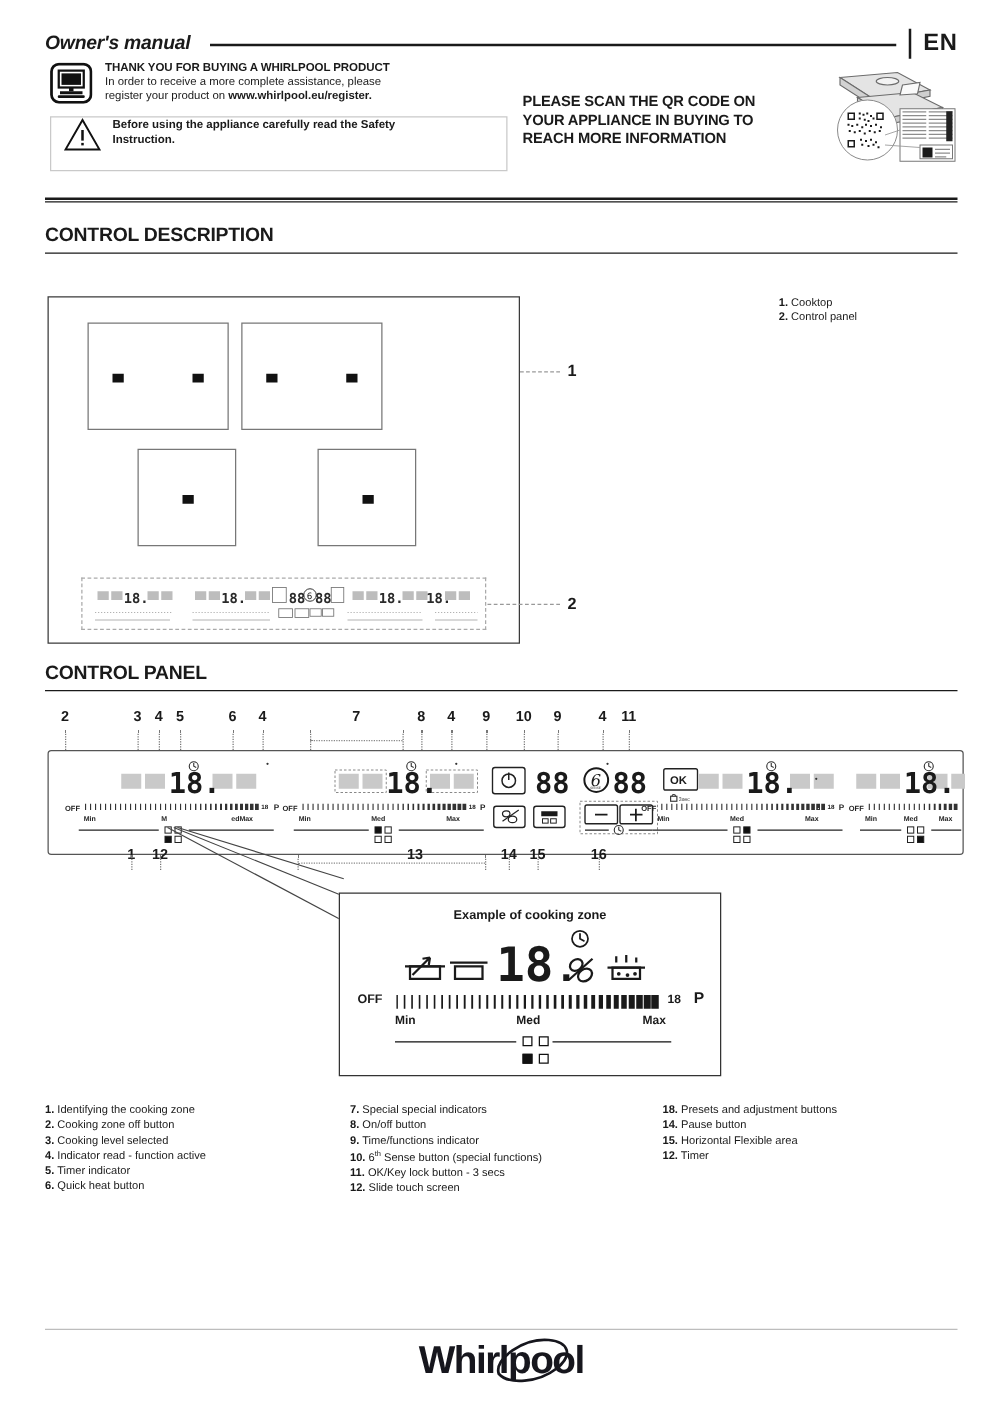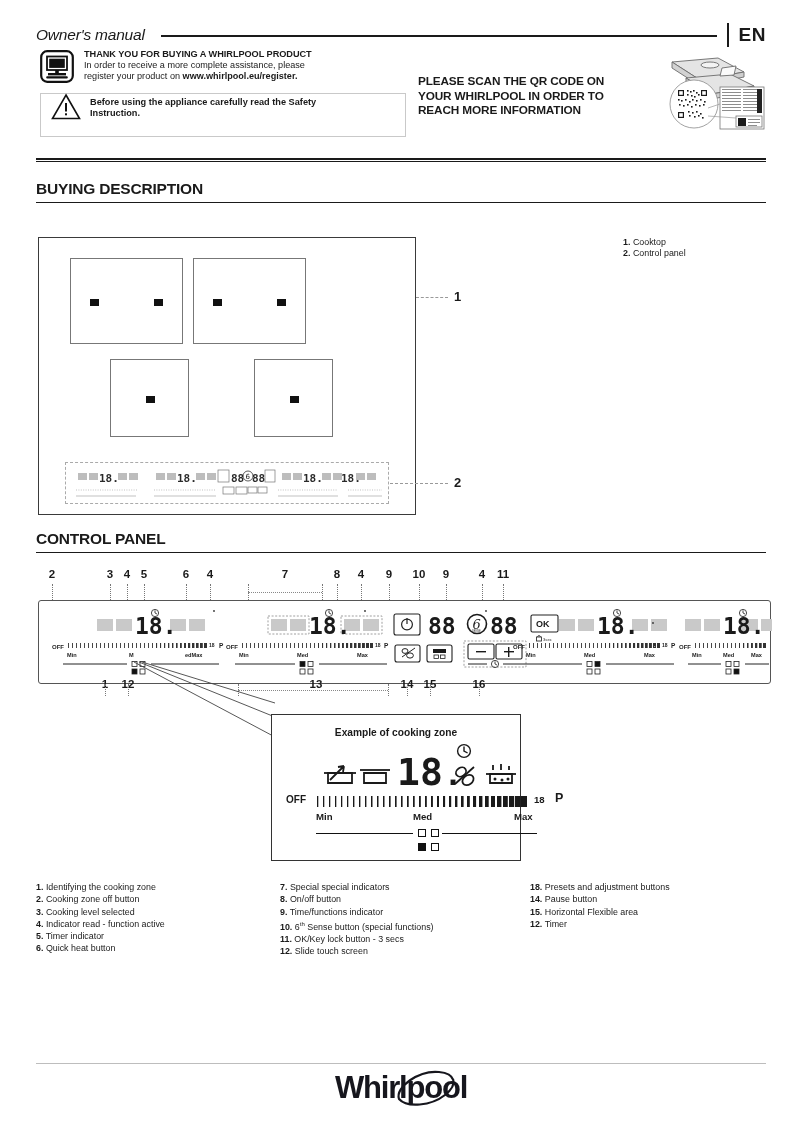--- a/index.html
+++ b/index.html
@@ -11,21 +11,21 @@
     color:#1a1a1a;
     position:relative;
     overflow:hidden;
   }
   .page { position:absolute; inset:0; }
 
   
   .hdr { position:absolute; left:36px; top:22px; width:730px; }
   .hdr-row1 { display:flex; align-items:center; height:26px; }
   .hdr-title {
-    font-style:italic; font-weight:normal; font-size:15.5px;
+    font-style:italic; font-weight:bold; font-size:15.5px;
     letter-spacing:-0.2px; white-space:nowrap;
   }
   .hdr-rule {
     flex:1; height:0; border-top:2.4px solid #1a1a1a;
     margin-left:16px; margin-right:10px; position:relative; top:1px;
   }
   .hdr-lang-div { width:1.6px; height:24px; background:#1a1a1a; margin-right:10px; }
   .hdr-lang { font-weight:bold; font-size:19px; letter-spacing:0.5px; }
 
   .hdr-body { position:relative; margin-top:0; height:92px; }
@@ -33,21 +33,21 @@
   .thank-block { position:absolute; left:4px; top:0; width:350px; display:flex; gap:10px; }
   .monitor-icon { width:34px; height:33px; flex:none; margin-top:2px; }
   .thank-text { padding-top:1px; }
   .thank-title { font-weight:bold; font-size:9.2px; letter-spacing:-0.05px; }
   .thank-sub { font-size:9.1px; line-height:11.4px; margin-top:1px; }
   .thank-sub b { font-weight:bold; }
 
   .safety-box {
     position:absolute; left:4px; top:45px; width:366px; height:44px;
     border:1.6px solid #c9c9c9; background:#fff;
-    display:flex; align-items:flex-end; gap:9px; padding:16px 10px;
+    display:flex; align-items:flex-start; gap:9px; padding:0 10px;
   }
   .warn-icon { width:30px; height:27px; flex:none; }
   .safety-text { font-weight:bold; font-size:9.2px; line-height:11.6px; }
 
   .qr-block { position:absolute; left:382px; top:26px; width:350px; display:flex; gap:12px; }
   .qr-text { font-weight:bold; font-size:11.8px; line-height:14.6px; letter-spacing:-0.15px; width:238px; }
   .qr-art { width:112px; height:80px; flex:none; margin-top:-18px; }
 
   .hdr-double {
     position:absolute; left:36px; top:158px; width:730px;
@@ -79,21 +79,21 @@
   .cp-box {
     position:absolute; left:2px; top:32px; width:733px; height:84px;
     border:1.2px solid #555; border-radius:3px; background:#fff;
   }
   .cp-topnum { position:absolute; top:0; font-weight:bold; font-size:11.5px; transform:translateX(-50%); }
   .cp-botnum { position:absolute; top:110px; font-weight:bold; font-size:11.5px; transform:translateX(-50%); }
   .cp-tick { position:absolute; border-left:1px dotted #777; }
 
   
   .ex-box {
-    position:absolute; left:271px; top:714px; width:250px; height:147px;
+    position:absolute; left:271px; top:714px; width:306px; height:147px;
     border:1.2px solid #333; background:#fff;
   }
   .ex-title { position:absolute; top:12px; width:100%; text-align:center; font-weight:bold; font-size:10.2px; }
   .ex-off { position:absolute; left:14px; top:79px; font-weight:bold; font-size:10px; }
   .ex-ticks { position:absolute; left:45px; top:81px; width:213px; height:12px; overflow:hidden; white-space:nowrap; font-size:0; }
   .ex-18 { position:absolute; left:262px; top:79px; font-weight:bold; font-size:9.6px; }
   .ex-p { position:absolute; left:283px; top:76px; font-weight:bold; font-size:12.5px; }
   .ex-minmed { position:absolute; font-weight:bold; font-size:9.6px; }
   .ex-underline { position:absolute; border-top:1.4px solid #111; }
   .ex-sq { position:absolute; width:8px; height:8px; border:1.3px solid #111; background:#fff; }
@@ -160,21 +160,21 @@
         </span>
         <div class="safety-text">
           <span>Before using the appliance carefully read the Safety</span><br>
           <span>Instruction.</span>
         </div>
       </div>
 
       <div class="qr-block">
         <div class="qr-text">
           <span>PLEASE SCAN THE QR CODE ON</span><br>
-          <span>YOUR WHIRLPOOL IN ORDER TO</span><br>
+          <span>YOUR APPLIANCE IN BUYING TO</span><br>
           <span>REACH MORE INFORMATION</span>
         </div>
         <span class="qr-art">
           <svg viewBox="0 0 112 80" width="112" height="80">
             <g stroke="#6b6b6b" stroke-width="0.9" fill="#e4e4e4">
               <path d="M16 6 L62 2 L88 16 L44 24 Z"></path>
               <path d="M16 6 L16 12 L44 30 L44 24 Z" fill="#d2d2d2"></path>
               <path d="M44 24 L88 16 L88 21 L44 30 Z" fill="#cfcfcf"></path>
               <path d="M30 22 L74 18 L98 30 L56 38 Z"></path>
               <path d="M30 22 L30 27 L56 43 L56 38 Z" fill="#d2d2d2"></path>
@@ -255,21 +255,21 @@
               <path d="M52 52 L64 48 M52 60 L80 62" stroke="#999" stroke-width="0.7" fill="none"></path>
             </g>
           </svg>
         </span>
       </div>
     </div>
   </div>
   <div class="hdr-double"></div>
 
   <div class="sec" style="top:180px;">
-    <div class="sec-title">BUYING DESCRIPTION</div>
+    <div class="sec-title">CONTROL DESCRIPTION</div>
     <div class="sec-rule"></div>
   </div>
 
   <div class="prod-wrap">
     <div class="hob-outer"></div>
 
     <div class="zone-box" style="left:32px; top:21px; width:113px; height:86px;">
       <div class="zone-dot" style="left:19px; top:40px;"></div>
       <div class="zone-dot" style="left:83px; top:40px;"></div>
     </div>
@@ -684,21 +684,21 @@
           <circle cx="175" cy="10" r="0.9"></circle>
             <circle cx="326" cy="10" r="0.9"></circle>
             <circle cx="447" cy="10" r="0.9"></circle>
             <circle cx="614" cy="22" r="0.9"></circle>
         </g>
       </svg>
     </div>
 
     <div class="cp-botnum" style="left:69px;">1</div>
     <div class="cp-botnum" style="left:92px;">12</div>
-    <div class="cp-botnum" style="left:280px;">13</div>
+    <div class="cp-botnum" style="left:296px;">13</div>
     <div class="cp-botnum" style="left:371px;">14</div>
     <div class="cp-botnum" style="left:394px;">15</div>
     <div class="cp-botnum" style="left:443px;">16</div>
 
     <div class="cp-tick" style="left:69px;  top:116px; height:12px;"></div>
     <div class="cp-tick" style="left:92px;  top:116px; height:12px;"></div>
     <div class="cp-tick" style="left:202px; top:116px; height:12px;"></div>
     <div class="cp-tick" style="left:352px; top:116px; height:12px;"></div>
     <div class="cp-tick" style="left:371px; top:116px; height:12px;"></div>
     <div class="cp-tick" style="left:394px; top:116px; height:12px;"></div>

